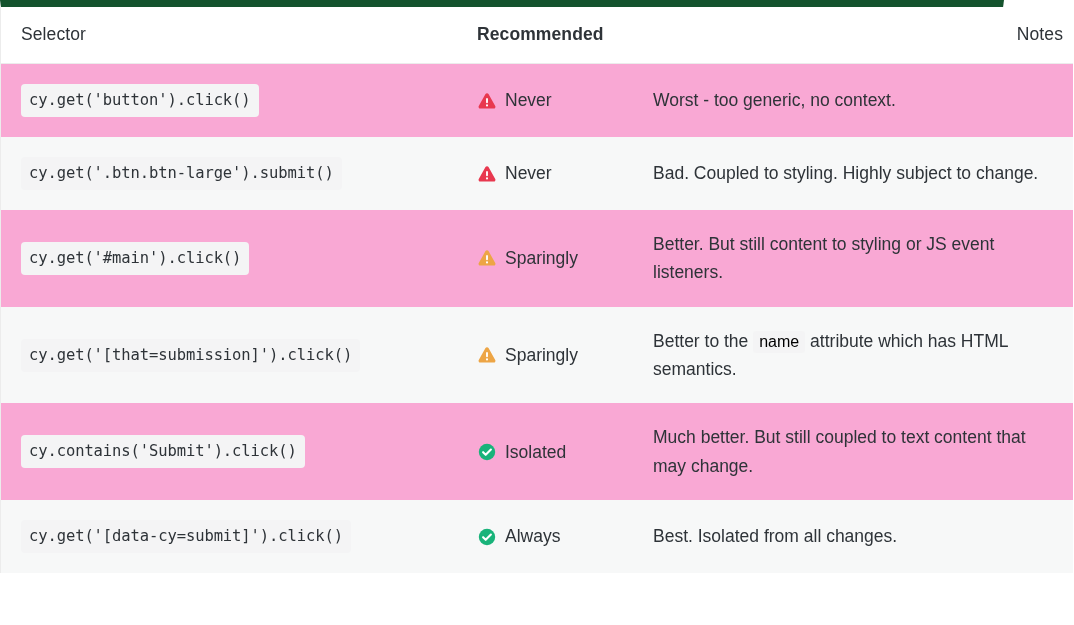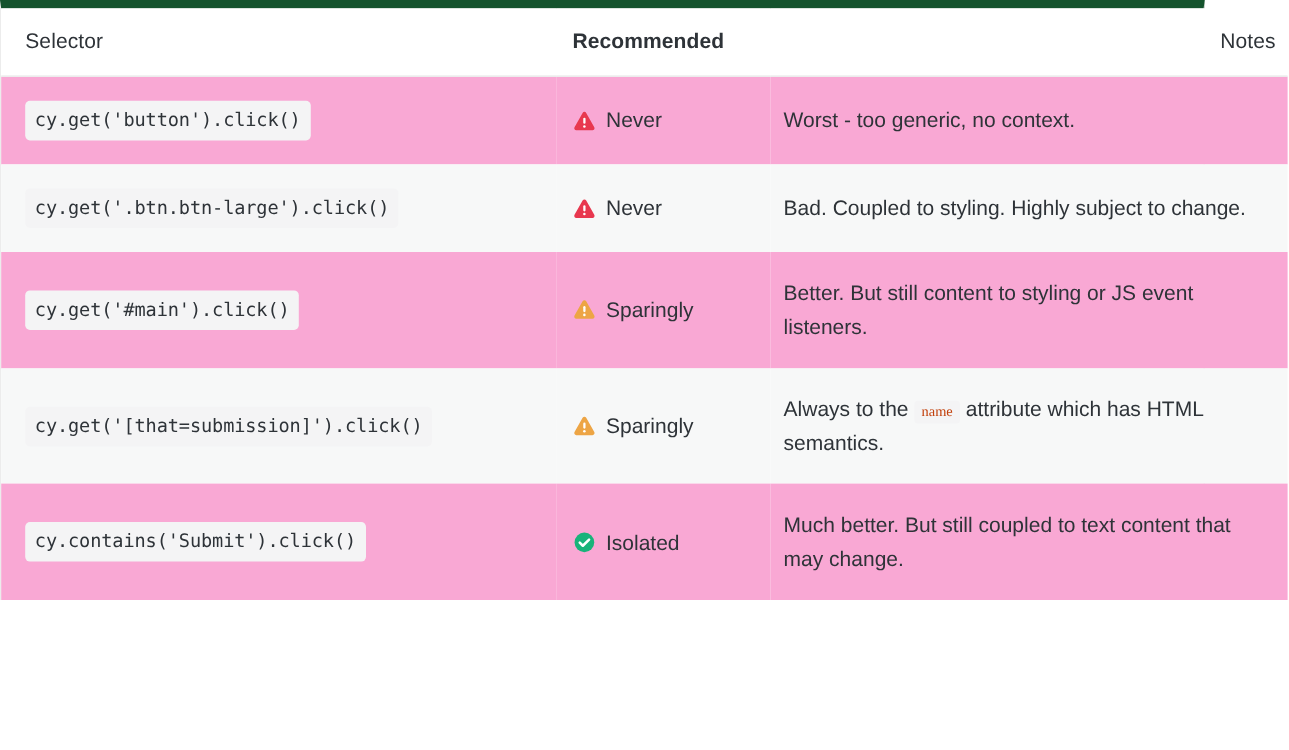--- a/index.html
+++ b/index.html
@@ -71,26 +71,26 @@
     color: #2e3338;
     background: #f4f4f5;
     border-radius: 4px;
     padding: 4px 8px 5px 8px;
     white-space: nowrap;
     letter-spacing: -0.1px;
   }
 
   
   code.inline-code {
-    font-family: Liberation Serif, serif;
-    font-size: 12px;
+    font-family: Liberation Sans, sans-serif;
+    font-size: 16px;
     background: #f4f4f5;
     border-radius: 3px;
     padding: 2px 6px 3px 6px;
-    color: #c2410c;
+    color: #000000;
     white-space: nowrap;
   }
 
   .rec-wrap {
     display: flex;
     align-items: center;
     gap: 8px;
     white-space: nowrap;
   }
   .rec-icon {
@@ -139,21 +139,21 @@
                 </svg>
               </span>
               <span class="rec-label">Never</span>
             </span>
           </td>
           <td class="cell-notes">
             <span class="notes-text"><span>Worst - too generic, no context.</span></span>
           </td>
         </tr>
         <tr class="row-even">
-          <td class="cell-selector"><code class="selector-code">cy.get('.btn.btn-large').click()</code></td>
+          <td class="cell-selector"><code class="selector-code">cy.get('.btn.btn-large').submit()</code></td>
           <td class="cell-recommended">
             <span class="rec-wrap">
               <span style="display: flex;">
                 <svg class="rec-icon" viewBox="0 0 20 20" aria-hidden="true">
                   <path d="M10.0 2.2c-.62 0-1.2.33-1.51.87L1.76 15.0c-.31.54-.31 1.2 0 1.74.31.54.89.87 1.51.87h13.46c.62 0 1.2-.33 1.51-.87.31-.54.31-1.2 0-1.74L11.51 3.07A1.74 1.74 0 0 0 10.0 2.2z" fill="#e8384f"></path>
                   <rect x="9.05" y="7.1" width="1.9" height="5.1" rx="0.95" fill="#ffffff"></rect>
                   <circle cx="10" cy="14.4" r="1.05" fill="#ffffff"></circle>
                 </svg>
               </span>
               <span class="rec-label">Never</span>
@@ -189,35 +189,52 @@
                 <svg class="rec-icon" viewBox="0 0 20 20" aria-hidden="true">
                   <path d="M10.0 2.2c-.62 0-1.2.33-1.51.87L1.76 15.0c-.31.54-.31 1.2 0 1.74.31.54.89.87 1.51.87h13.46c.62 0 1.2-.33 1.51-.87.31-.54.31-1.2 0-1.74L11.51 3.07A1.74 1.74 0 0 0 10.0 2.2z" fill="#eda545"></path>
                   <rect x="9.05" y="7.1" width="1.9" height="5.1" rx="0.95" fill="#ffffff"></rect>
                   <circle cx="10" cy="14.4" r="1.05" fill="#ffffff"></circle>
                 </svg>
               </span>
               <span class="rec-label">Sparingly</span>
             </span>
           </td>
           <td class="cell-notes">
-            <span class="notes-text"><span>Always to the </span><code class="inline-code">name</code><span> attribute which has HTML semantics.</span></span>
+            <span class="notes-text"><span>Better to the </span><code class="inline-code">name</code><span> attribute which has HTML semantics.</span></span>
           </td>
         </tr>
         <tr class="row-odd">
           <td class="cell-selector"><code class="selector-code">cy.contains('Submit').click()</code></td>
           <td class="cell-recommended">
             <span class="rec-wrap">
               <span style="display: flex;">
                 <svg class="rec-icon" viewBox="0 0 20 20" aria-hidden="true">
                   <circle cx="10" cy="10" r="8.2" fill="#19b37a"></circle>
                   <path d="M6.1 10.2l2.6 2.6 5.2-5.2" fill="none" stroke="#ffffff" stroke-width="2.1" stroke-linecap="round" stroke-linejoin="round"></path>
                 </svg>
               </span>
               <span class="rec-label">Isolated</span>
             </span>
           </td>
           <td class="cell-notes">
             <span class="notes-text"><span>Much better. But still coupled to text content that may change.</span></span>
+          </td>
+        </tr>
+        <tr class="row-even">
+          <td class="cell-selector"><code class="selector-code">cy.get('[data-cy=submit]').click()</code></td>
+          <td class="cell-recommended">
+            <span class="rec-wrap">
+              <span style="display: flex;">
+                <svg class="rec-icon" viewBox="0 0 20 20" aria-hidden="true">
+                  <circle cx="10" cy="10" r="8.2" fill="#19b37a"></circle>
+                  <path d="M6.1 10.2l2.6 2.6 5.2-5.2" fill="none" stroke="#ffffff" stroke-width="2.1" stroke-linecap="round" stroke-linejoin="round"></path>
+                </svg>
+              </span>
+              <span class="rec-label">Always</span>
+            </span>
+          </td>
+          <td class="cell-notes">
+            <span class="notes-text"><span>Best. Isolated from all changes.</span></span>
           </td>
         </tr>
       </tbody>
   </table>
 </div>
 
 </body></html>

